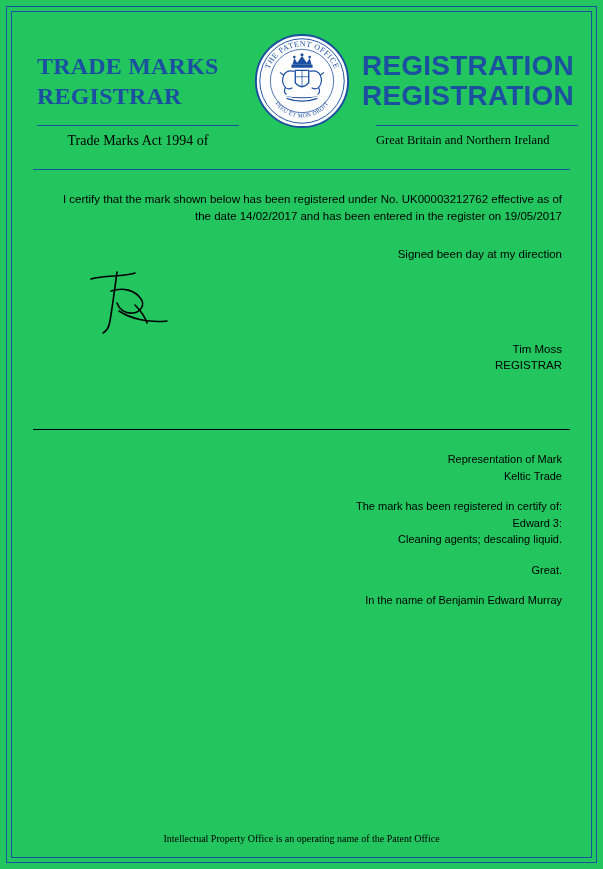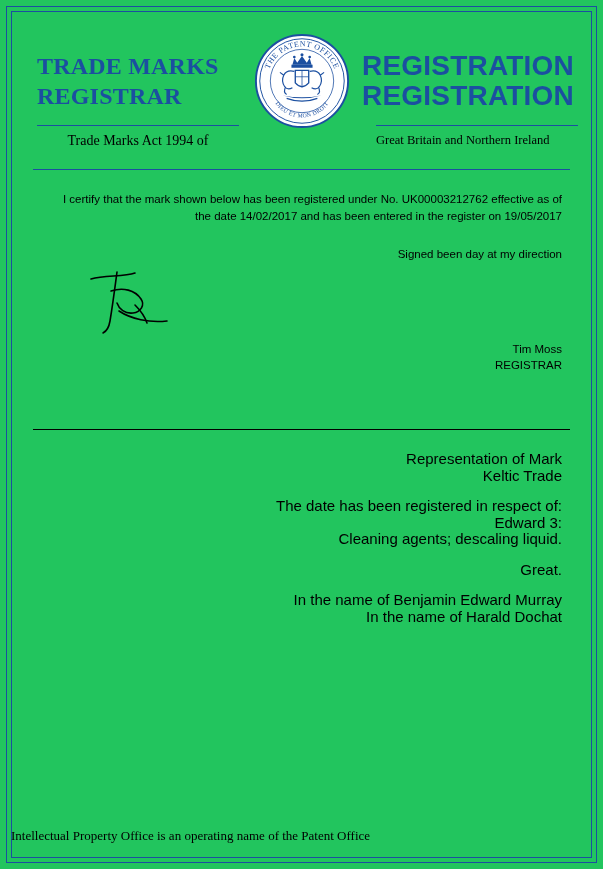--- a/index.html
+++ b/index.html
@@ -160,30 +160,31 @@
     right: 22px;
     top: 418px;
     border-top: 1px solid #000000;
   }
 
   .mark-block {
     position: absolute;
     left: 44px;
     right: 30px;
     top: 440px;
-    font-size: 15px;
+    font-size: 11px;
     line-height: 16.5px;
   }
   .footer {
     position: absolute;
     left: 0;
     right: 0;
     bottom: 14px;
+    text-align: center;
     font-family: "Liberation Serif", serif;
-    font-size: 13px;
+    font-size: 10px;
     color: #000000;
   }
 </style>
 </head>
 <body>
 
 <div class="page">
 
   <div class="outer-border"></div>
   <div class="inner-border"></div>
@@ -277,30 +278,29 @@
     </div>
 
     <div class="mid-divider"></div>
 
     <div class="mark-block">
       <p class="para">Representation of Mark</p>
       <p class="para">Keltic Trade</p>
 
       <div class="spacer-md"></div>
 
-      <p class="para">The date has been registered in respect of:</p>
+      <p class="para">The mark has been registered in certify of:</p>
       <p class="para">Edward 3:</p>
       <p class="para">Cleaning agents; descaling liquid.</p>
 
       <div class="spacer-md"></div>
 
       <p class="para">Great.</p>
 
       <div class="spacer-md"></div>
 
       <p class="para">In the name of Benjamin Edward Murray</p>
-      <p class="para">In the name of Harald Dochat</p>
     </div>
 
     <div class="footer">Intellectual Property Office is an operating name of the Patent Office</div>
 
   </div>
 </div>
 
 </body></html>

